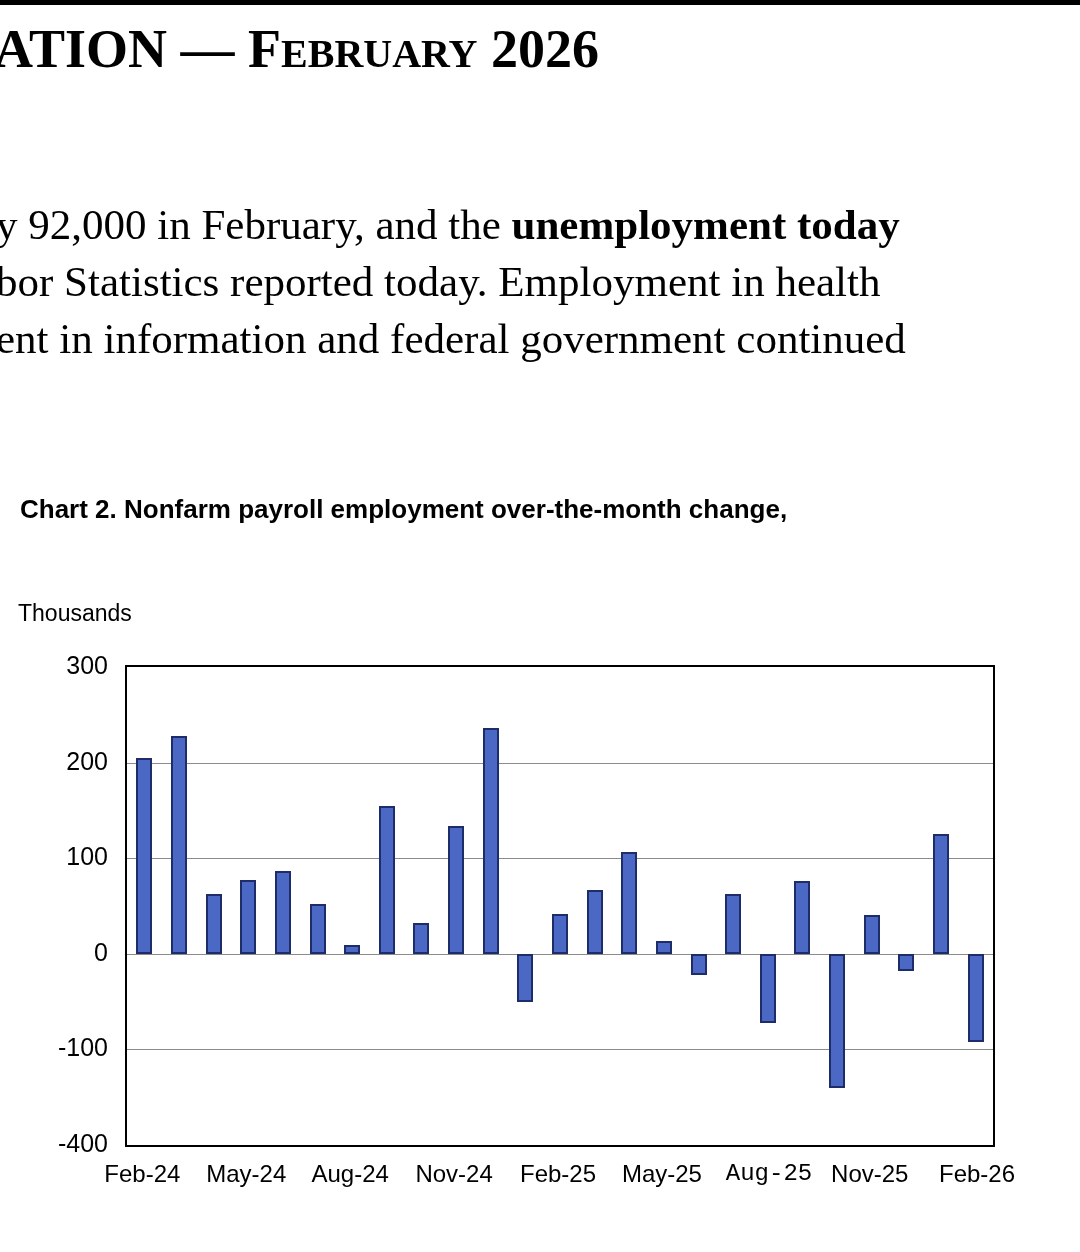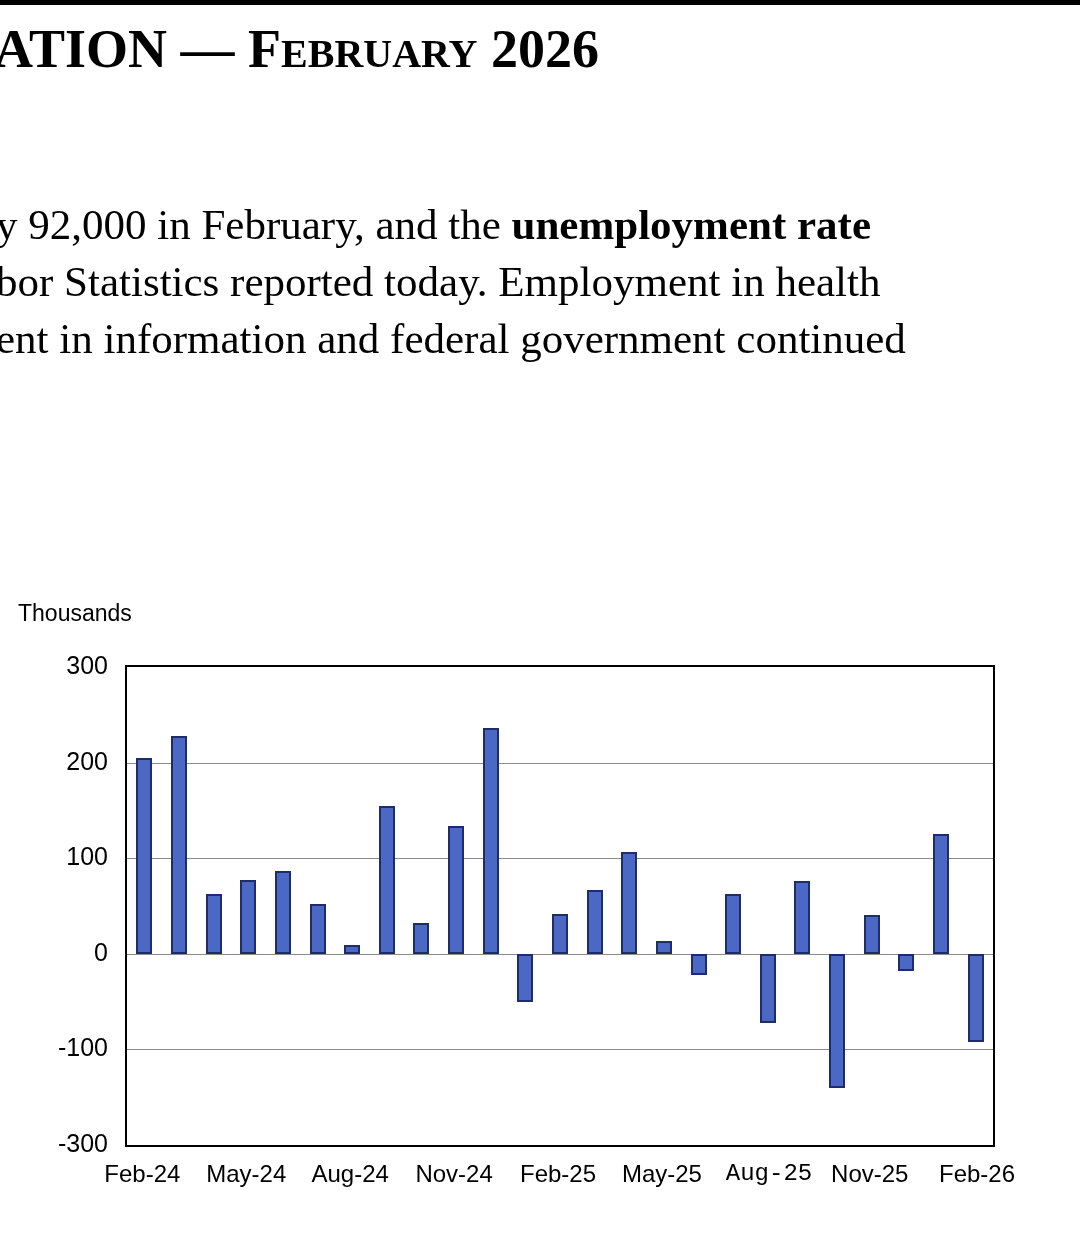--- a/index.html
+++ b/index.html
@@ -93,37 +93,38 @@
 </head>
 <body>
 
 <div class="top-border"></div>
 
 <div class="doc-title">
   <span class="t-big">ATION — F</span><span class="t-small">EBRUARY</span><span class="t-big"> 2026</span>
 </div>
 
 <div class="doc-paragraph">
-  <div><span>y 92,000 in February, and the </span><span class="bold">unemployment rate</span></div>
+  <div><span>y 92,000 in February, and the </span><span class="bold">unemployment today</span></div>
   <div>bor Statistics reported today. Employment in health</div>
   <div>ent in information and federal government continued</div>
 </div>
 
 <div class="chart-title">
+  <div>Chart 2. Nonfarm payroll employment over-the-month change,</div>
 </div>
 
 <div class="chart-units">Thousands</div>
 
 <div class="y-axis-labels">
     <div class="ytick" style="top: 0px;">300</div>
     <div class="ytick" style="top: 95.6px;">200</div>
     <div class="ytick" style="top: 191.2px;">100</div>
     <div class="ytick" style="top: 286.8px;">0</div>
     <div class="ytick" style="top: 382.4px;">-100</div>
-    <div class="ytick" style="top: 478px;">-300</div>
+    <div class="ytick" style="top: 478px;">-400</div>
   </div>
 
 <div class="plot-area">
     <div class="gridline" style="top: 95.6px; background: rgb(140, 140, 140);"></div>
     <div class="gridline" style="top: 191.2px; background: rgb(140, 140, 140);"></div>
     <div class="gridline" style="top: 286.8px; background: rgb(140, 140, 140);"></div>
     <div class="gridline" style="top: 382.4px; background: rgb(140, 140, 140);"></div>
     <div class="bar" style="left: 9.32px; width: 16px; top: 90.82px; height: 195.98px; background: rgb(74, 104, 196); border: 2px solid rgb(30, 45, 105);"></div>
     <div class="bar" style="left: 43.96px; width: 16px; top: 68.832px; height: 217.968px; background: rgb(74, 104, 196); border: 2px solid rgb(30, 45, 105);"></div>
     <div class="bar" style="left: 78.6px; width: 16px; top: 226.572px; height: 60.228px; background: rgb(74, 104, 196); border: 2px solid rgb(30, 45, 105);"></div>

